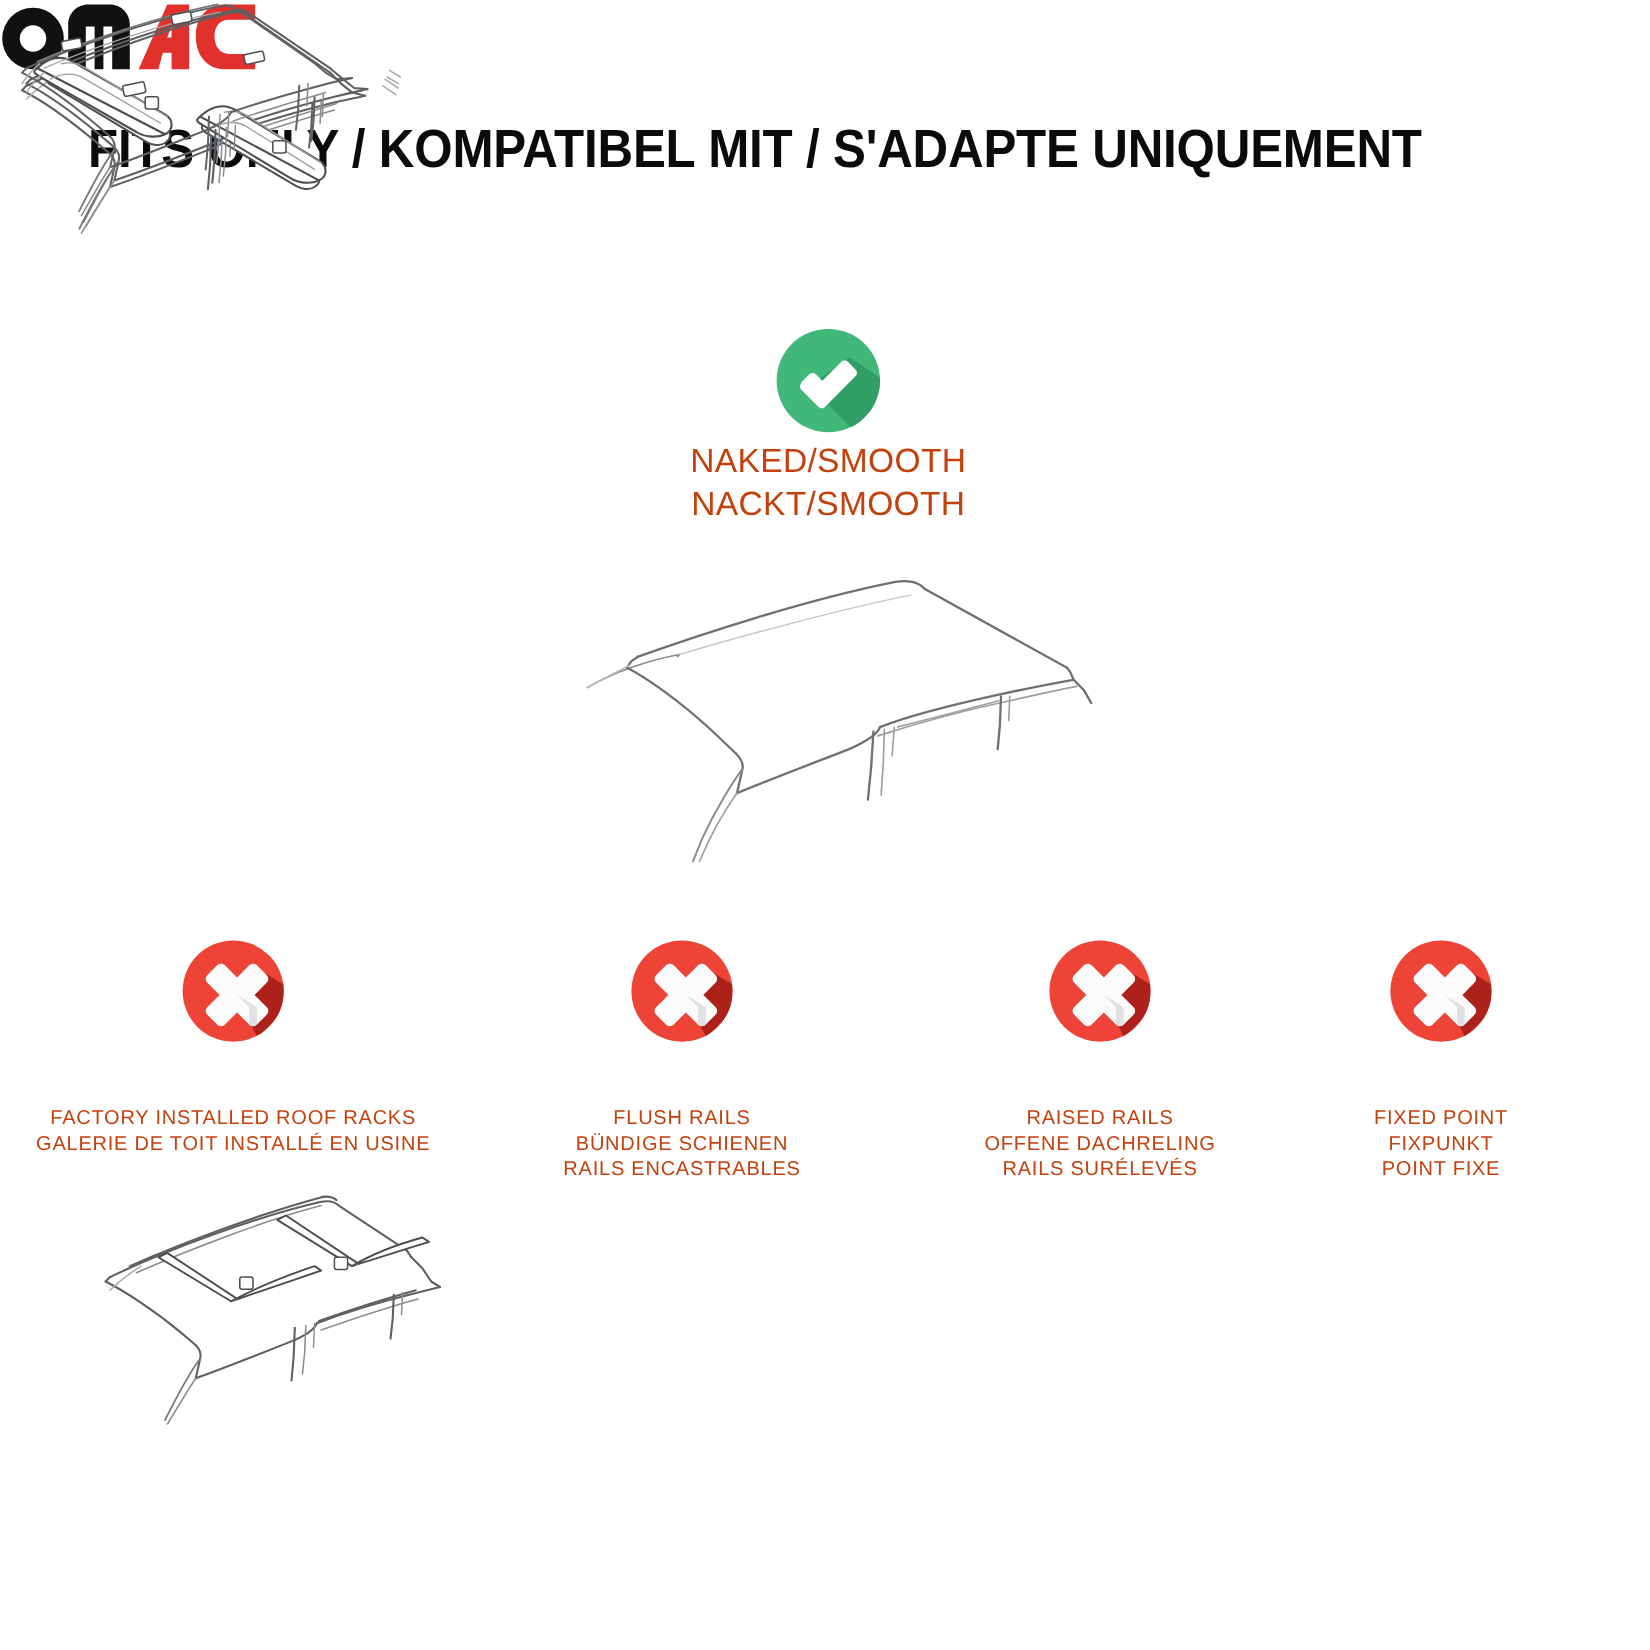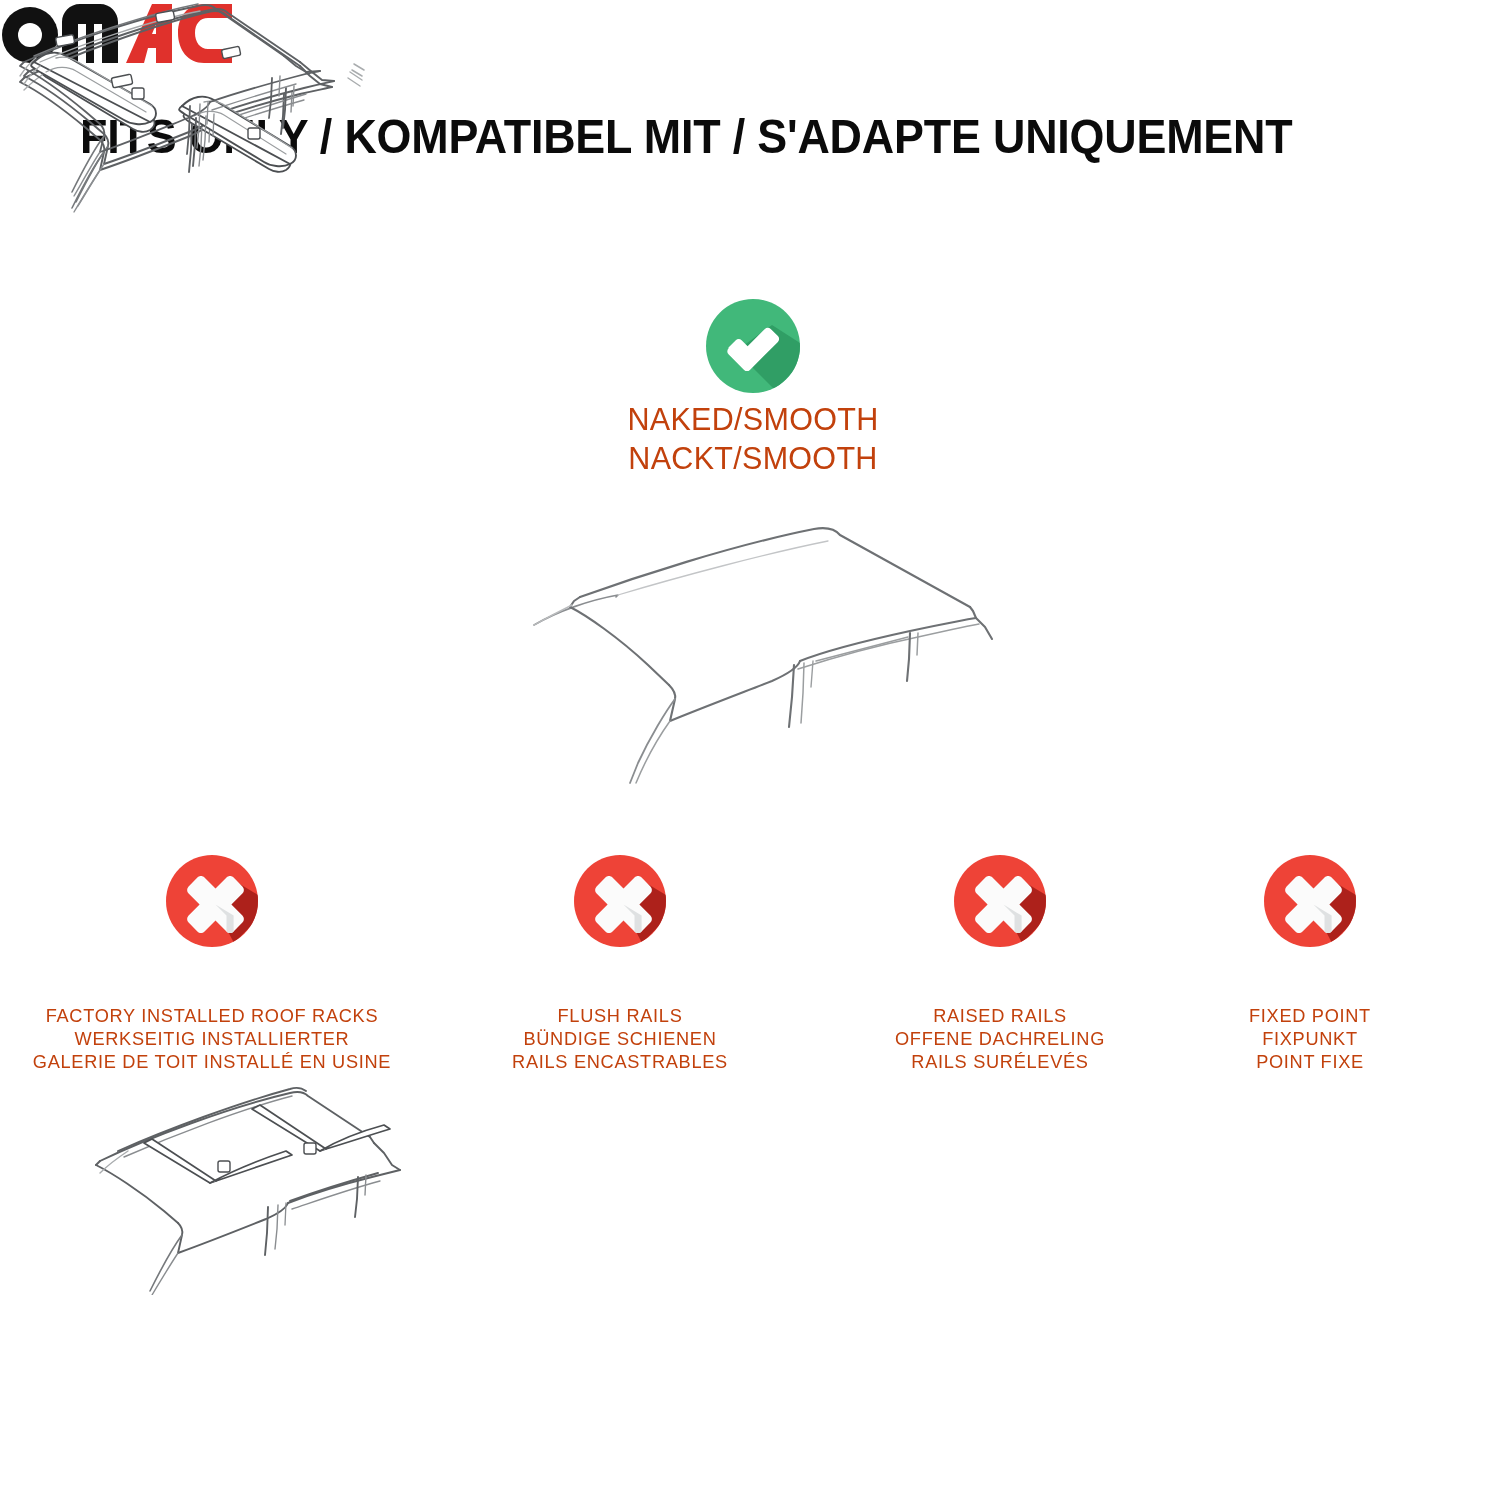--- a/index.html
+++ b/index.html
@@ -163,21 +163,20 @@
 <div class="badge x-badge" id="x-badge-1">
   <svg width="92" height="92" viewBox="0 0 92 92">
     <path d="M46 46 L68 88 L92 64 L92 40 L62 22 Z" fill="#a81f19" opacity="0.93"></path>
     <path d="M31.4 22.6 L22.6 31.4 C20.6 33.4 20.6 36.5 22.6 38.5 L33.6 49.5 L22.6 60.5 C20.6 62.5 20.6 65.6 22.6 67.6 L31.4 76.4 C33.4 78.4 36.5 78.4 38.5 76.4 L49.5 65.4 L60.5 76.4 C62.5 78.4 65.6 78.4 67.6 76.4 L76.4 67.6 C78.4 65.6 78.4 62.5 76.4 60.5 L65.4 49.5 L76.4 38.5 C78.4 36.5 78.4 33.4 76.4 31.4 L67.6 22.6 C65.6 20.6 62.5 20.6 60.5 22.6 L49.5 33.6 L38.5 22.6 C36.5 20.6 33.4 20.6 31.4 22.6 Z" fill="#fbfbfb"></path>
     <path d="M49.5 49.5 L60.5 60.5 L60.5 76.4 C62.5 78.4 65.6 78.4 67.6 76.4 L67.6 60.6 Z" fill="#dfe1e2"></path>
   </svg>
 </div>
 
 <div class="caption x-caption" id="x-caption-1">
   <span class="cap-line">FACTORY INSTALLED ROOF RACKS</span>
-  <span class="cap-line">WERKSEITIG INSTALLIERTER</span>
   <span class="cap-line">GALERIE DE TOIT INSTALLÉ EN USINE</span>
 </div>
 
 <div class="roof" id="roof-1">
   <svg width="400" height="230" viewBox="0 0 400 230">
     <g fill="none" stroke="#5e6164" stroke-width="1.9" stroke-linejoin="round" stroke-linecap="round">
 
       <path d="M60 96 C110 72 190 42 250 28 C258 26 264 27 268 31 L330 72"></path>
       <path d="M330 72 L334 78"></path>
       <path d="M60 96 L56 100"></path>

